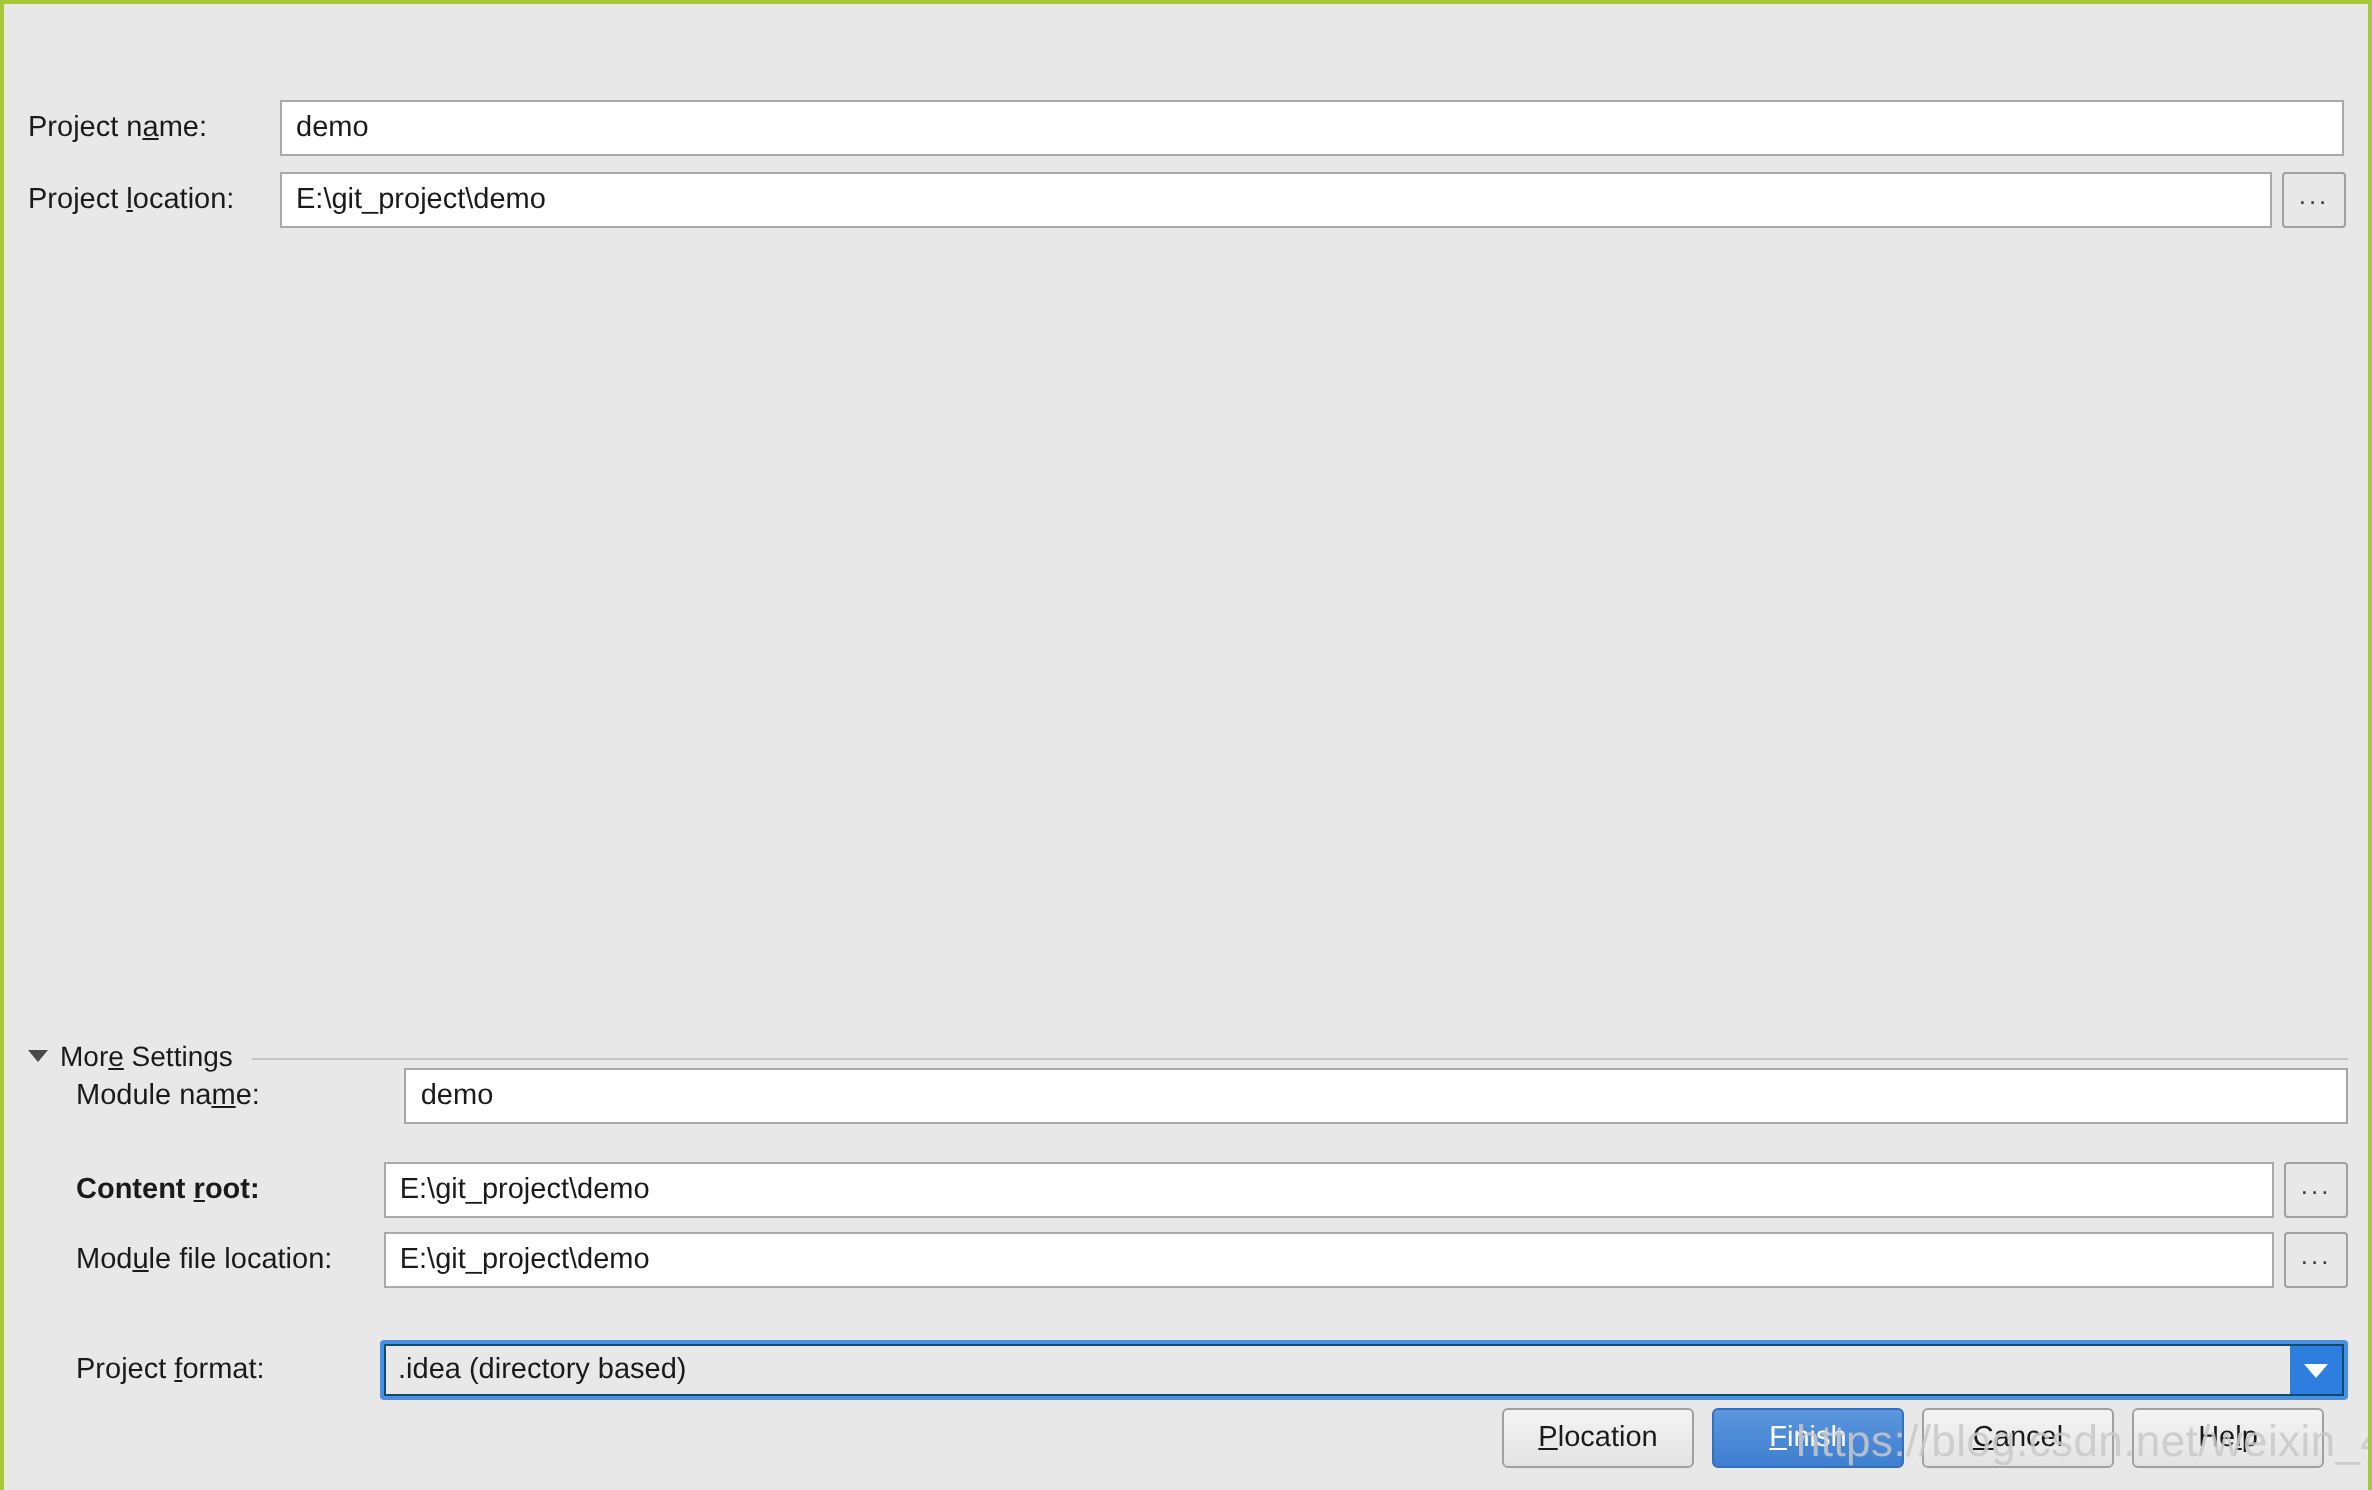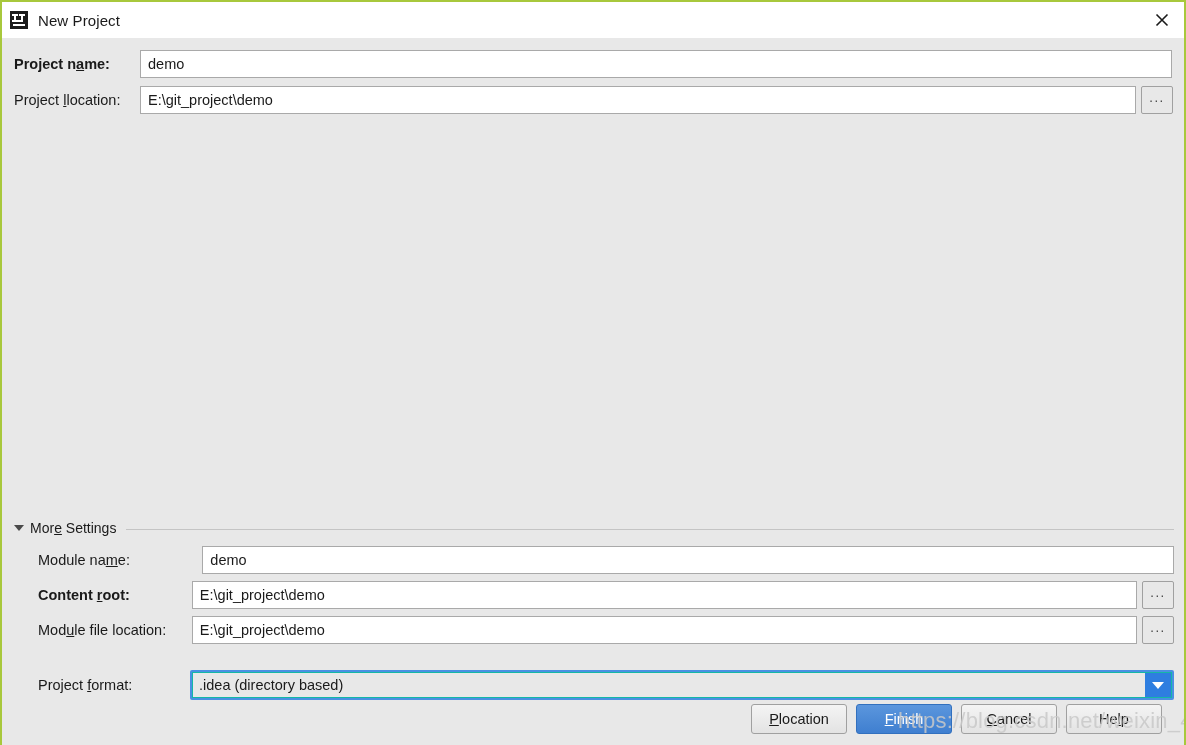--- a/index.html
+++ b/index.html
@@ -148,21 +148,21 @@
     margin-top: 2px;
   }
 
   
   .combo-wrap {
     position: relative;
     display: flex;
     height: 30px;
     border: 2px solid #4a90e2;
     border-radius: 2px;
-    background: #14b8a6;
+    background: #0c4a6e;
     padding: 1px;
   }
   .combo-text {
     flex: 1 1 auto;
     background: #e8e8e8;
     font-size: 14.5px;
     color: #1a1a1a;
     line-height: 24px;
     padding-left: 6px;
     border: 0;
@@ -231,58 +231,41 @@
     pointer-events: none;
     font-family: "Liberation Sans", sans-serif;
     letter-spacing: 0.2px;
   }
 </style>
 </head>
 <body>
 
 <div id="dialog-window">
 
-  <div id="title-bar">
-    <div id="app-icon">
-      <span class="ij-i"></span>
-      <span class="ij-i ij-i-top"></span>
-      <span class="ij-i ij-i-bot"></span>
-      <span class="ij-j"></span>
-      <span class="ij-j ij-j-top"></span>
-      <span class="ij-j ij-j-hook"></span>
-      <span class="ij-j ij-underline"></span>
-    </div>
-    <div id="window-title">New Project</div>
-    <div id="close-button">
-      <svg width="16" height="16" viewBox="0 0 16 16" aria-hidden="true">
-        <path d="M2.5 2.5 L13.5 13.5 M13.5 2.5 L2.5 13.5" stroke="#1a1a1a" stroke-width="1.6" fill="none"></path>
-      </svg>
-    </div>
-  </div>
 
   <div id="dialog-body">
 
     <div class="form-row" style="left:12px; top:12px; width:1160px;">
-      <div class="field-label" style="width:126px;font-weight:bold;"><span>Project n</span><span class="mn">a</span><span>me:</span></div>
+      <div class="field-label" style="width:126px;"><span>Project n</span><span class="mn">a</span><span>me:</span></div>
       <input class="text-input" style="width: 1032px;" value="demo">
     </div>
 
     <div class="form-row" style="left:12px; top:48px; width:1160px;">
-      <div class="field-label" style="width:126px;"><span>Project </span><span class="mn">l</span><span>location:</span></div>
+      <div class="field-label" style="width:126px;"><span>Project </span><span class="mn">l</span><span>ocation:</span></div>
       <input class="text-input" style="width: 996px;" value="E:\git_project\demo">
       <div class="browse-button" style="margin-left:5px;">...</div>
     </div>
 
     <div id="more-settings-header">
       <span id="more-settings-triangle"></span>
       <span id="more-settings-label"><span>Mor</span><span class="mn">e</span><span> Settings</span></span>
       <span id="more-settings-rule"></span>
     </div>
 
-    <div class="form-row" style="left:36px; top:508px; width:1136px;gap:12px;">
+    <div class="form-row" style="left:36px; top:496px; width:1136px;gap:12px;">
       <div class="field-label" style="width:154px;"><span>Module na</span><span class="mn">m</span><span>e:</span></div>
       <input class="text-input" style="width: 982px;" value="demo">
     </div>
 
     <div class="form-row" style="left:36px; top:543px; width:1136px;">
       <div class="field-label" style="width:154px;font-weight:bold;"><span>Content </span><span class="mn">r</span><span>oot:</span></div>
       <input class="text-input" style="width: 946px;" value="E:\git_project\demo">
       <div class="browse-button" style="margin-left:5px;">...</div>
     </div>
 

